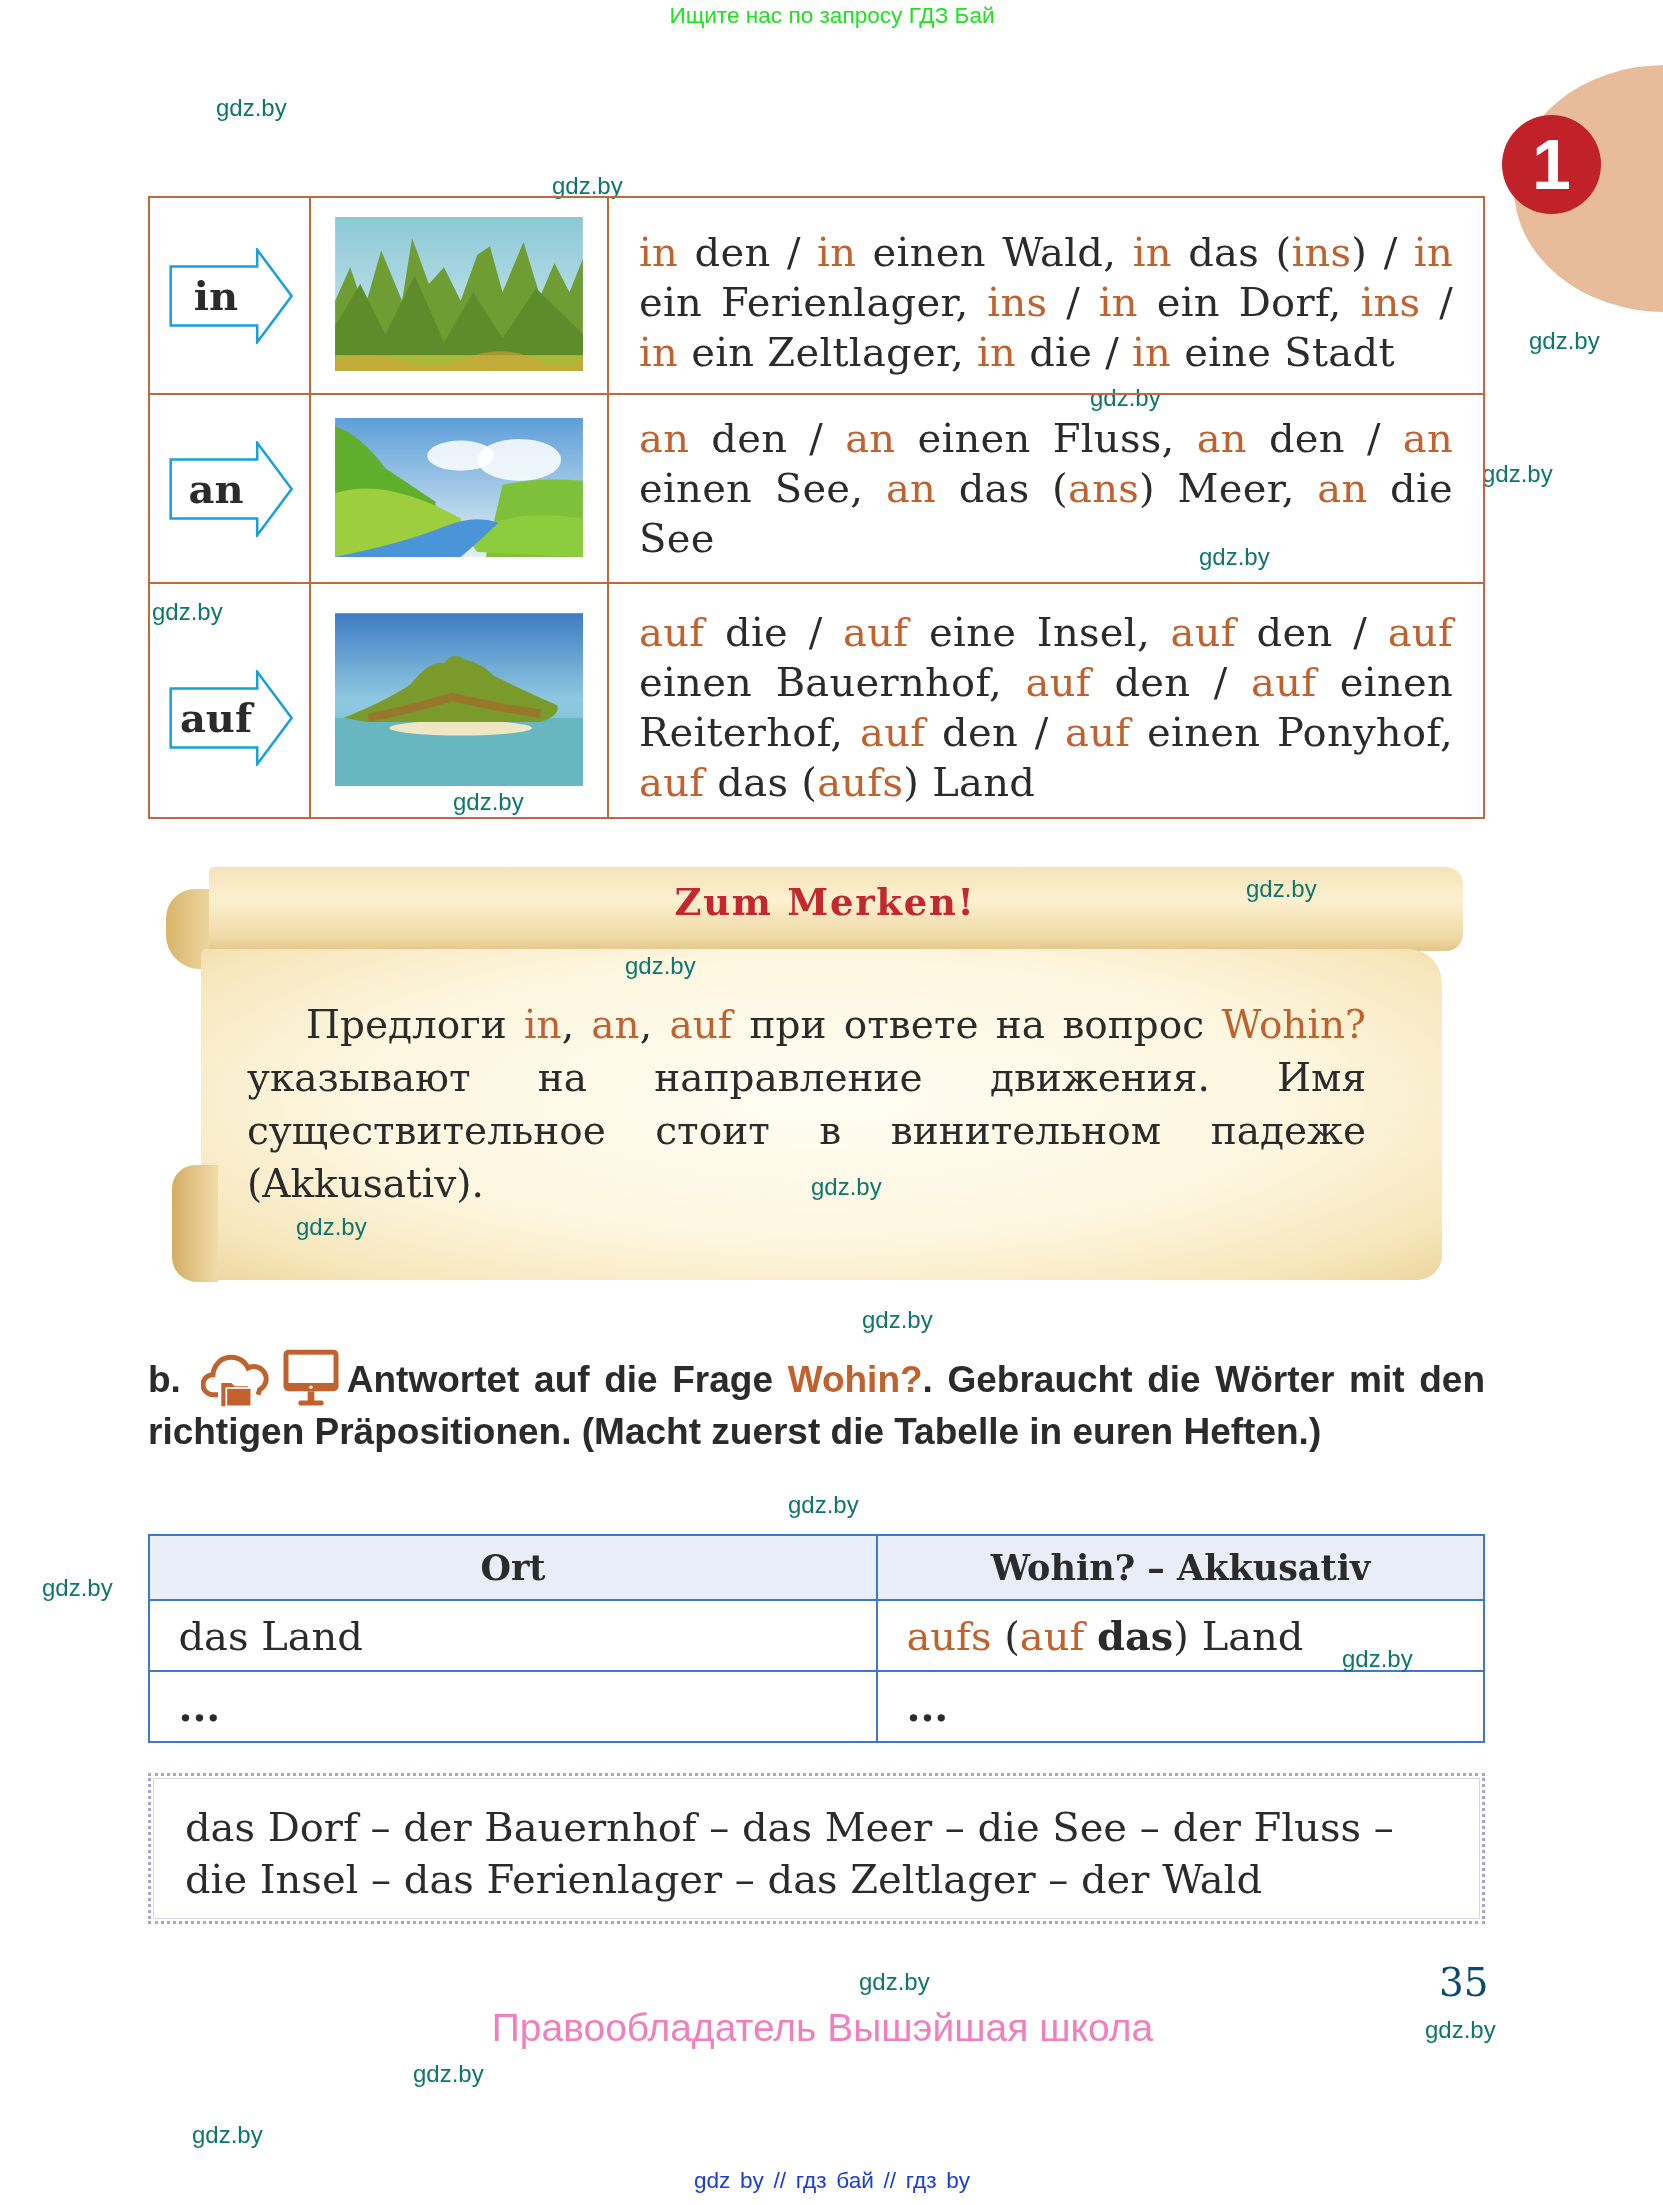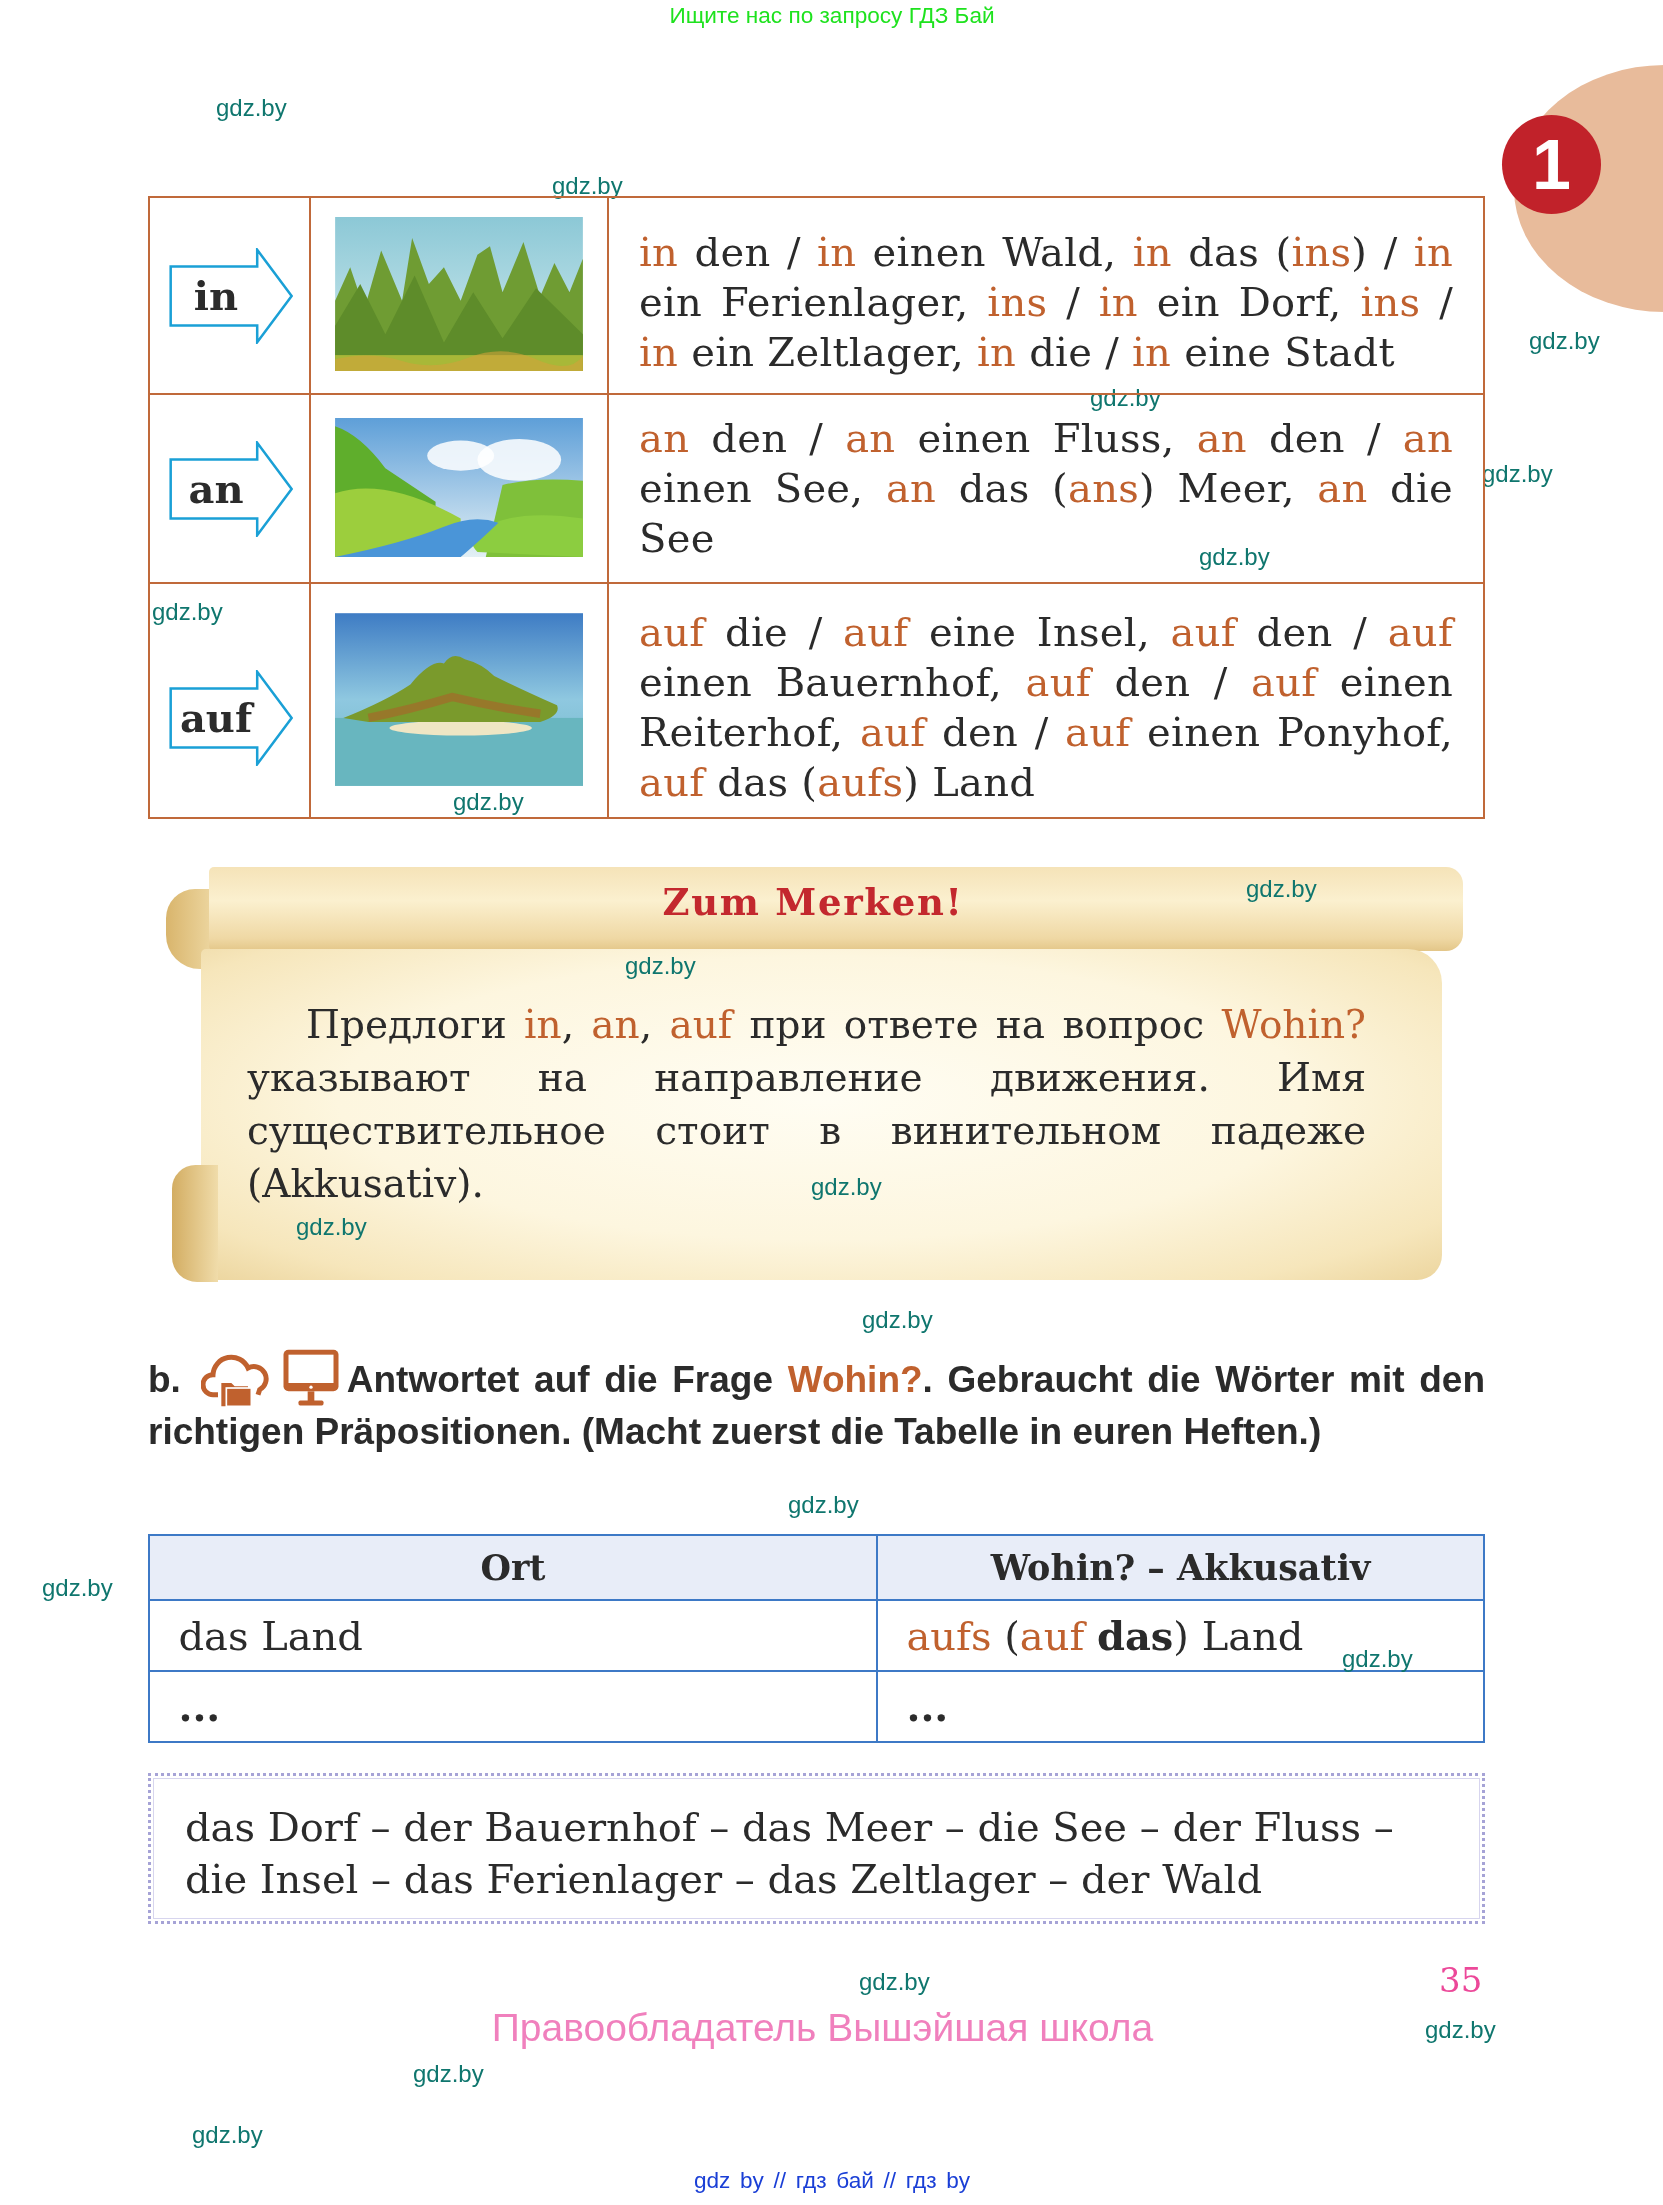--- a/index.html
+++ b/index.html
@@ -33,21 +33,21 @@
   
   .scroll { position: absolute; left: 159px; top: 855px; width: 1308px; height: 436px; }
   .scroll-top { position: absolute; left: 50px; top: 11.7px; width: 1254px; height: 84px;
     background: linear-gradient(180deg, #f5e3b8 0%, #fbf0cf 40%, #efd8a4 85%, #e3c688 100%); border-radius: 5px 17px 17px 5px; }
   .scroll-curl-l { position: absolute; left: 6.7px; top: 34px; width: 59px; height: 80px; border-radius: 29px 0 0 34px;
     background: linear-gradient(90deg, #d9b56c, #f2dfae); }
   .scroll-body { position: absolute; left: 42px; top: 94px; width: 1241px; height: 331px;
     background: radial-gradient(ellipse at 50% 45%, #fffdf3 0%, #fdf6df 55%, #f6e6bb 85%, #ecd59e 100%); border-radius: 5px 34px 25px 5px; }
   .scroll-curl-b { position: absolute; left: 13.4px; top: 310px; width: 46px; height: 117px; border-radius: 23.5px 0 0 25px;
     background: linear-gradient(90deg, #d3ad62, #f0dcaa); }
-  .merken-title { position: absolute; left: 0; top: 25px; width: 1308px; text-align: center;
+  .merken-title { position: absolute; left: 12px; top: 25px; width: 1308px; text-align: center;
     font-family: "DejaVu Serif", serif; font-weight: bold; font-size: 37px; color: #c3282e; letter-spacing: 1.7px; }
   .rule-text { position: absolute; left: 88px; top: 143px; width: 1119px; font-size: 39px; line-height: 53px; text-align: justify; text-align-last: left; }
   .rule-text .indent { display: inline-block; width: 59px; }
 
   
   .exercise { position: absolute; left: 148px; top: 1348px; width: 1337px; font-family: "Liberation Sans", sans-serif;
     font-size: 37px; line-height: 47px; font-weight: bold; color: #2b2b2b; text-align: justify; text-align-last: left; }
   .ex-icons { display: inline-block; vertical-align: -5px; margin: 0 5px 0 5px; }
   .ex-icons svg { vertical-align: bottom; }
   .exercise .hl { font-weight: bold; }
@@ -57,21 +57,21 @@
   .ans-table th, .ans-table td { border: 2.5px solid #3d79c6; }
   .ans-table th { background: #e8edf8; height: 65px; font-size: 35px; font-weight: bold; text-align: center; }
   .ans-table td { height: 71px; font-size: 40px; padding-left: 28.5px; }
   .ans-table td.dots { font-weight: bold; }
 
   
   .word-box { position: absolute; left: 148px; top: 1773px; width: 1337px; height: 151px;
     border: 3.4px dotted #a6a3d6; outline: 1.7px solid #d7d5ee; outline-offset: -6.7px; padding: 25px 34px 0 34px;
     font-size: 40px; line-height: 52px; color: #2b2b2b; }
 
-  .page-num { position: absolute; left: 1439px; top: 1960px; font-size: 34px; color: #ec4899; }
+  .page-num { position: absolute; left: 1439px; top: 1960px; font-size: 39px; color: #0c4a6e; }
   .rights { position: absolute; left: 0; top: 2006px; width: 1664px; text-align: center; padding-right: 2px;
     font-family: "Liberation Sans", sans-serif; font-size: 39px; color: #f080bd; }
   .rights span { display: inline-block; margin-left: -17px; }
   .footer-links { position: absolute; left: 0; top: 2168px; width: 1664px; text-align: center;
     font-family: "Liberation Sans", sans-serif; font-size: 22.6px; color: #1a3fd6; word-spacing: 3.4px; }
 </style>
 </head>
 <body>
 
 <div class="top-banner">Ищите нас по запросу ГДЗ Бай</div>

